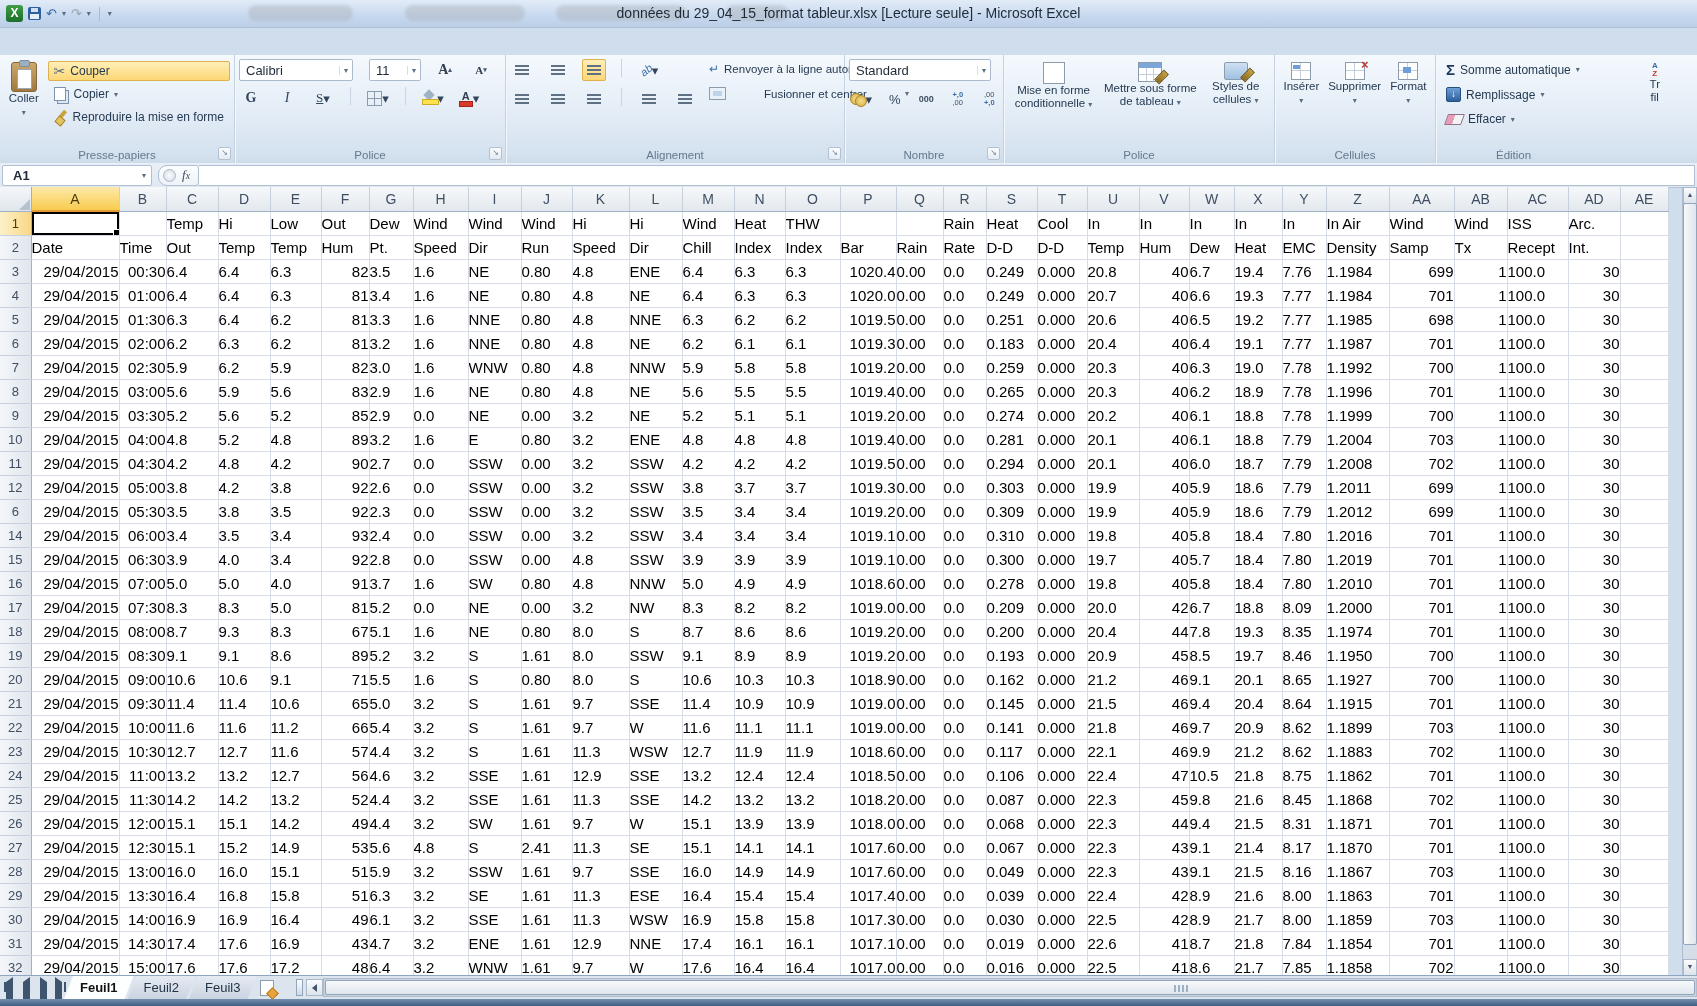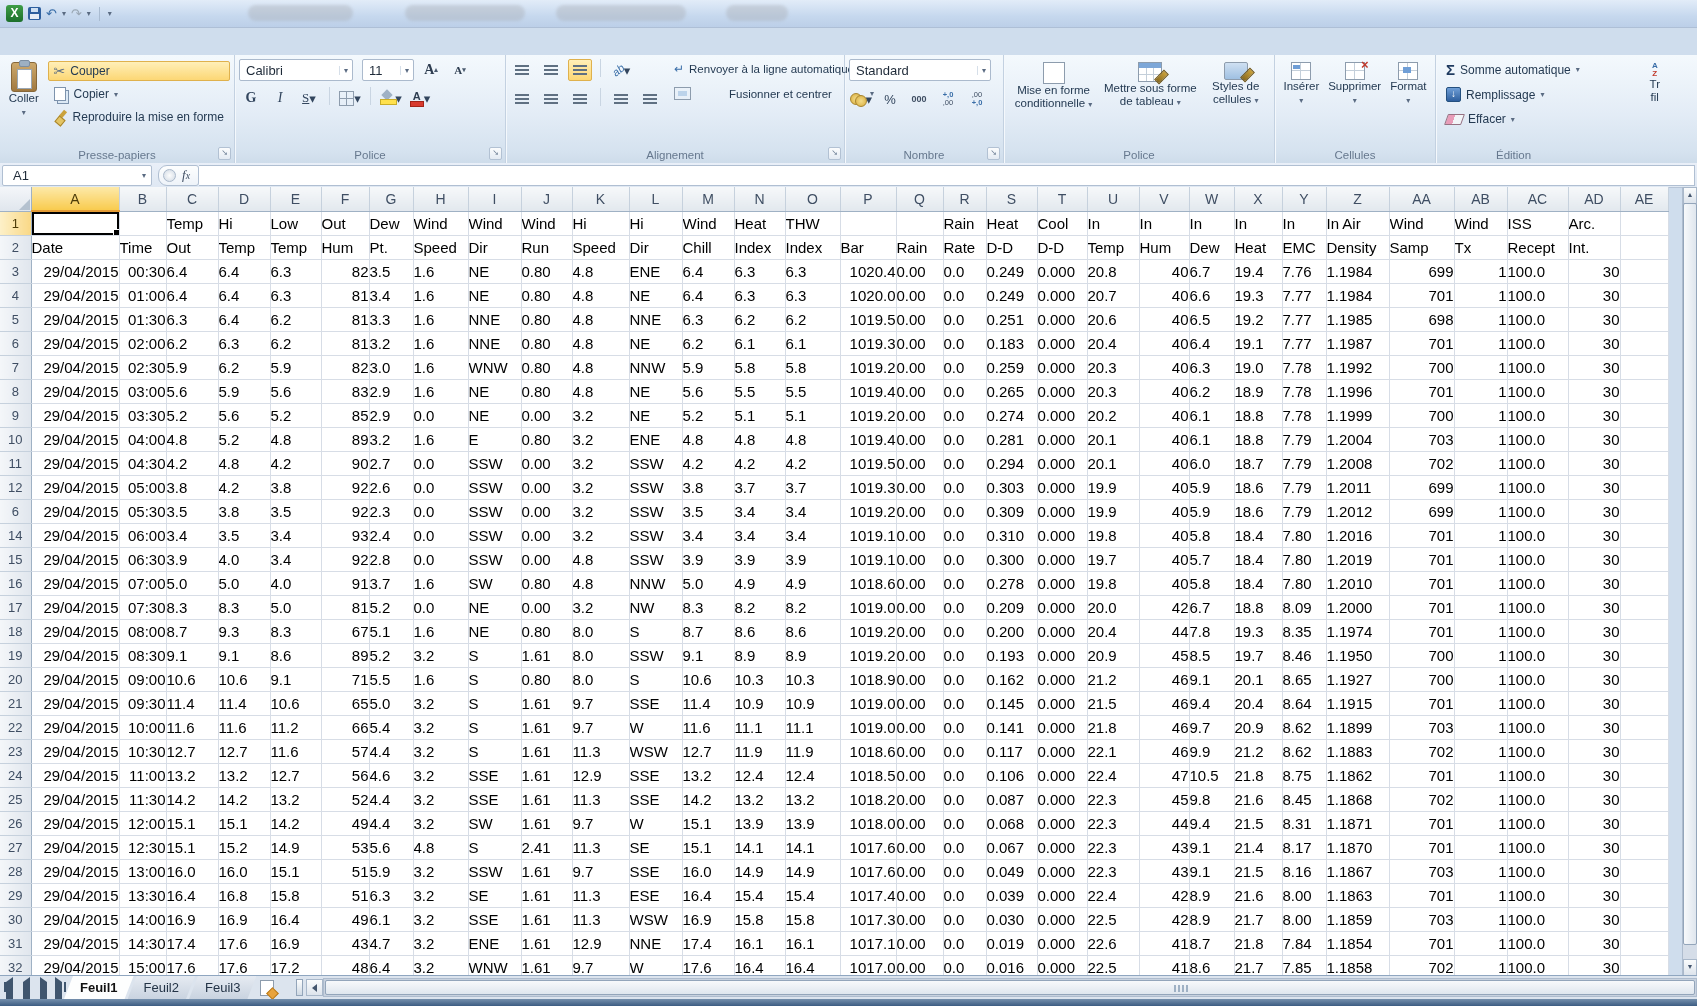--- a/index.html
+++ b/index.html
@@ -50,21 +50,21 @@
   .hl{background:linear-gradient(#ffefb8,#fcd775);border:1px solid #dfb14d;}
   .bigbtn{display:flex;flex-direction:column;align-items:center;justify-content:flex-start;
     font-size:11.5px;color:#243a52;padding:3px 4px 0 4px;border-radius:2px;text-align:center;line-height:13px;}
   .bigbtn .dd{font-size:8px;color:#5a6b82;margin-top:1px;}
   .tool{width:22px;height:20px;display:flex;align-items:center;justify-content:center;border-radius:2px;
     border:1px solid transparent;font-size:13px;color:#33465e;}
   .tool.hl{border:1px solid #dfb14d;}
   .combo{background:#fff;border:1px solid #abbacd;height:20px;display:flex;align-items:center;
     font-size:13px;color:#1e2a38;padding-left:6px;border-radius:2px;}
   .combo .dd{margin-left:auto;padding:0 4px;font-size:8px;color:#5a6b82;border-left:1px solid #d6dfe9;}
-  .rowflex{display:flex;gap:5px;}
+  .rowflex{display:flex;gap:12px;}
   .vsep{width:1px;height:18px;background:#c9d5e2;margin:0 3px;}
 
   
   .ic-paste{width:24px;height:28px;background:linear-gradient(#cda96c,#a0783f);border:1px solid #87683a;border-radius:3px;position:relative;}
   .ic-paste::before{content:"";position:absolute;top:-3px;left:7px;width:9px;height:5px;background:#9db0c2;border-radius:2px;border:1px solid #7b8ea1;}
   .ic-paste::after{content:"";position:absolute;left:5px;top:6px;width:13px;height:18px;background:#fff;border:1px solid #9aa7b4;}
   .ic-scissors{color:#5f7082;font-size:14px;line-height:14px;}
   .ic-copy{width:10px;height:12px;background:#fff;border:1px solid #7d93ad;box-shadow:3px 3px 0 -1px #dce9f5,3px 3px 0 0 #7d93ad;margin-right:3px;}
   .ic-brush{width:14px;height:14px;position:relative;}
   .ic-brush::before{content:"";position:absolute;left:7px;top:0;width:4px;height:8px;background:#caa23c;transform:rotate(40deg);}
@@ -121,21 +121,21 @@
       color:#fff;font-size:10px;line-height:12px;text-align:center;}
   .ic-eraser{width:15px;height:9px;transform:skewX(-20deg);background:linear-gradient(to right,#e89cb8 0 45%,#f2f5f8 45%);border:1px solid #967182;border-radius:1px;}
   .ic-sort{display:flex;flex-direction:column;font-size:8px;font-weight:bold;line-height:8px;}
   .ic-sort .a{color:#3a6ea8;} .ic-sort .z{color:#c0392b;}
 
   
   .fbar{position:absolute;top:163px;left:0;right:0;height:24px;background:linear-gradient(#e9eff8,#dfe8f3);
     border-bottom:1px solid #b6c4d6;display:flex;align-items:center;padding:0 2px;}
   .namebox{width:148px;height:19px;background:#fff;border:1px solid #b0bfd2;border-radius:2px;
     display:flex;align-items:center;font-size:13px;color:#1e2a38;}
-  .namebox .txt{padding-left:10px;flex:1;}
+  .namebox .txt{padding-left:10px;flex:1;font-weight:bold;}
   .namebox .dd{font-size:8px;color:#5a6b82;padding:0 5px;}
   .fxpill{height:19px;margin-left:6px;background:linear-gradient(#fdfefe,#eef3f9);border:1px solid #b0bfd2;
     border-radius:9px 3px 3px 9px;display:flex;align-items:center;padding:0 8px 0 4px;gap:6px;}
   .fxdot{width:11px;height:11px;border-radius:50%;background:radial-gradient(#fdfdfd,#cfd9e4);border:1px solid #a9b8ca;}
   .fx{font-family:"Liberation Serif",serif;font-style:italic;font-size:13px;color:#3f4e63;}
   .finput{flex:1;height:19px;background:#fff;border:1px solid #b0bfd2;border-left:none;margin-right:0;}
 
   
   .grid-area{position:absolute;top:187px;left:0;width:1669px;height:789px;overflow:hidden;background:#fff;}
   table.sheet{border-collapse:collapse;table-layout:fixed;width:1668px;}
@@ -197,20 +197,21 @@
         <span class="mini-arrow">▾</span>
       <span class="redo-ic">↷</span>
         <span class="mini-arrow">▾</span>
       <span class="qat-sep"></span>
       <span class="mini-arrow">▾</span>
     </div>
     <span class="ghost" style="left:248px;width:105px;"></span>
     <span class="ghost" style="left:405px;width:120px;"></span>
     <span class="ghost" style="left:556px;width:130px;"></span>
     <span class="ghost" style="left:726px;width:62px;"></span>
+    <span class="title-text">données du 29_04_15_format tableur.xlsx  [Lecture seule] - Microsoft Excel</span>
   </div>
 
 
   <div class="ribbon">
 
     <div class="group" style="width:226px;">
       <div style="display:flex;gap:4px;">
         <div class="bigbtn" style="width:46px;">
           <span class="ic-paste"></span>
           <span>Coller</span>

